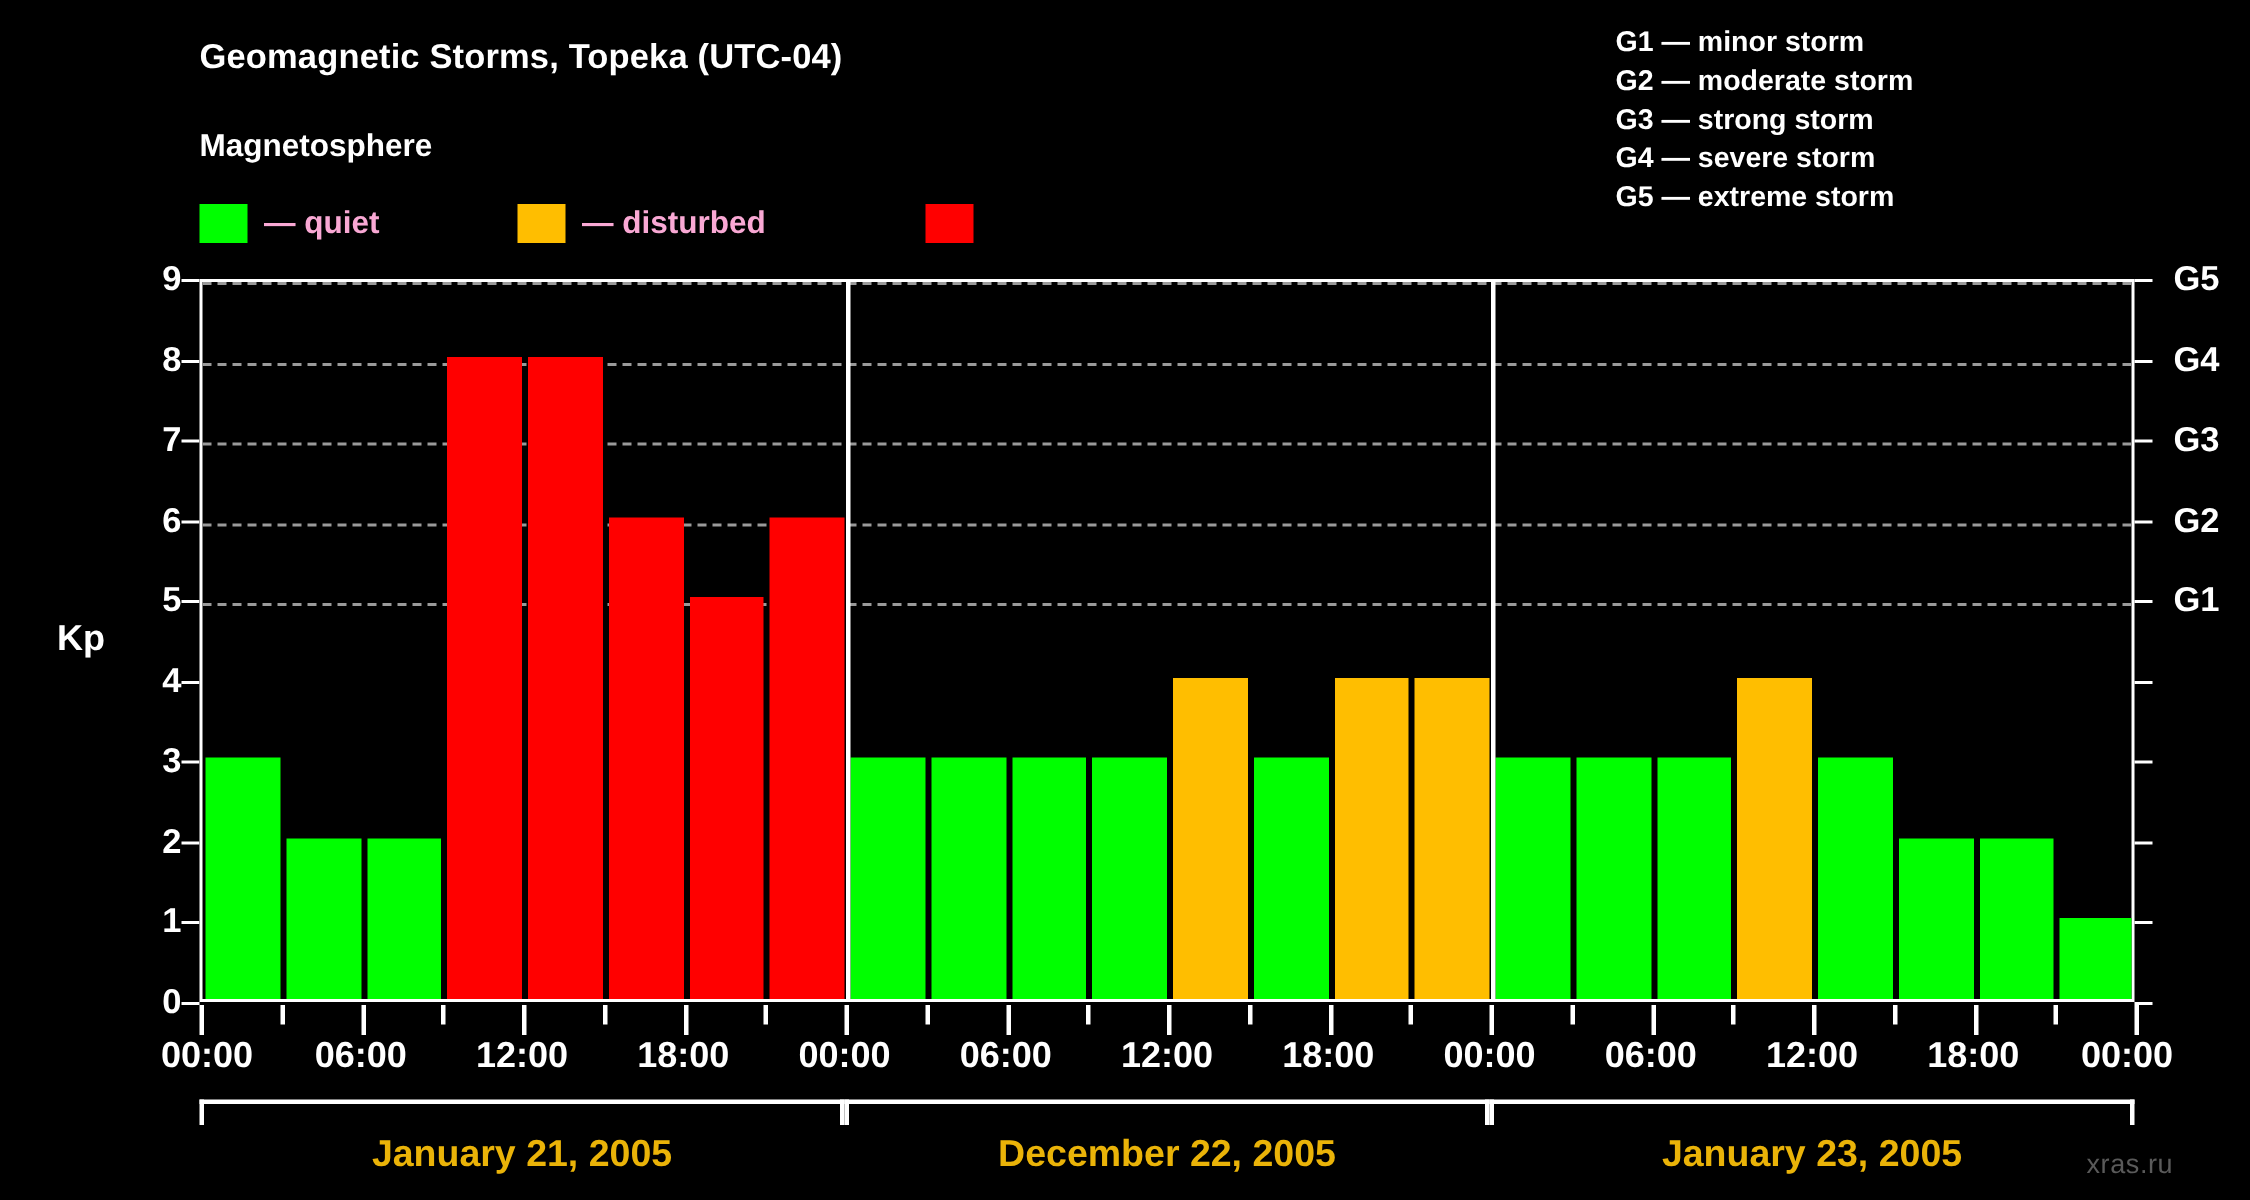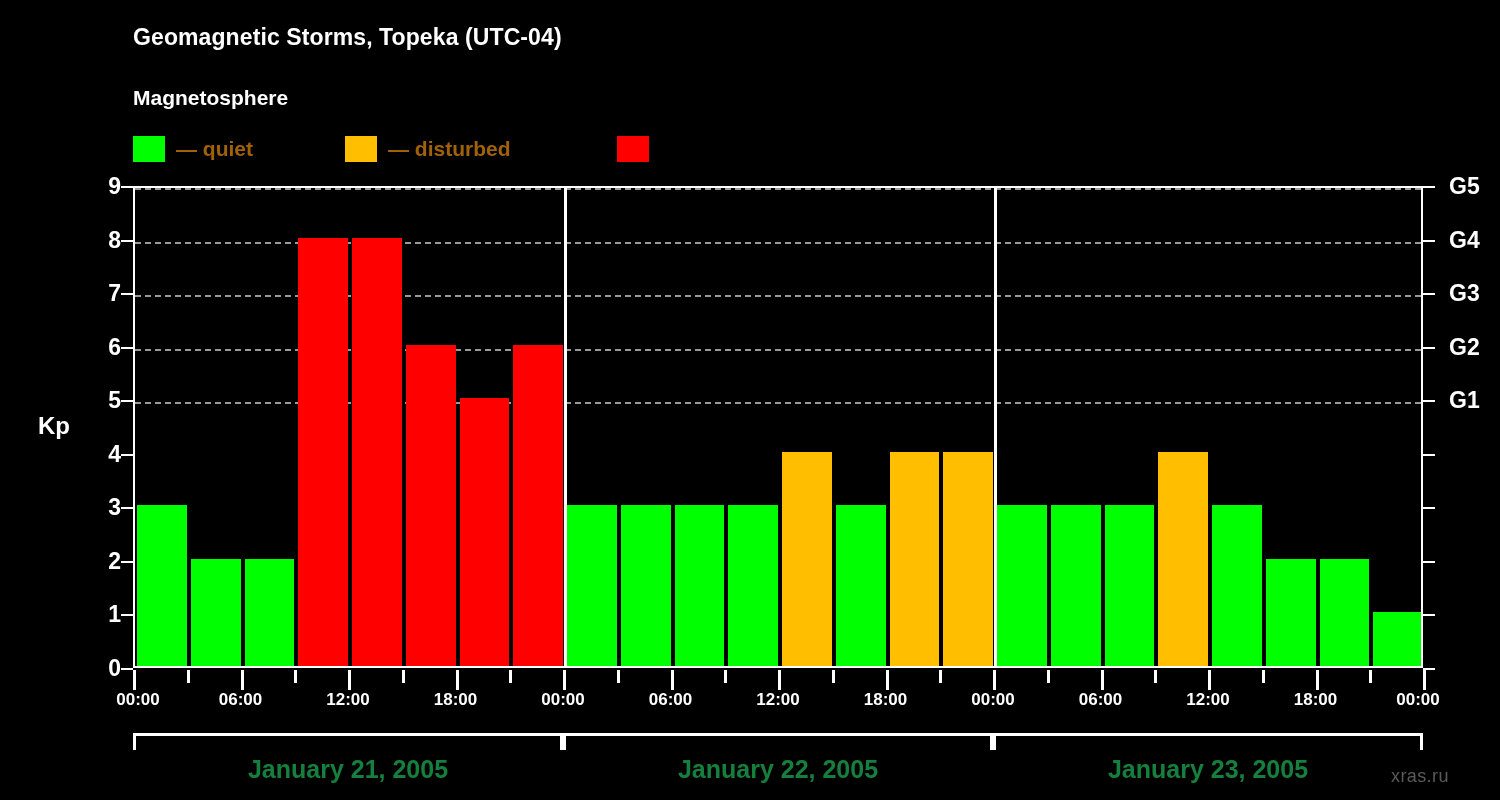--- a/index.html
+++ b/index.html
@@ -27,21 +27,21 @@
     height: 30px;
   }
   .legend-item {
     position: absolute; top: 0; display: flex; align-items: center;
     height: 30px; white-space: nowrap;
   }
   .legend-swatch {
     width: 32px; height: 26px; display: inline-block;
   }
   .legend-label {
-    margin-left: 11px; font-size: 21px; font-weight: bold; color: #a16207;
+    margin-left: 11px; font-size: 21px; font-weight: bold; color: #f9a8d4;
   }
 
   .gscale {
     position: absolute; left: 1077px; top: 16px;
     display: flex; flex-direction: column;
   }
   .gscale-row {
     font-size: 19px; font-weight: bold; color: #ffffff;
     line-height: 25.8px; white-space: nowrap;
   }
@@ -100,34 +100,34 @@
     border-top: 2px solid #ffffff;
   }
 
   
   .xtick-mark {
     position: absolute; top: 670px; width: 0; height: 14px;
     border-left: 3px solid #ffffff;
   }
   .xtick-text {
     position: absolute; top: 690px;
-    font-size: 17px; font-weight: bold; color: #ffffff;
+    font-size: 24px; font-weight: bold; color: #ffffff;
     transform: translateX(-50%); white-space: nowrap;
   }
 
   
   .day-bracket {
     position: absolute; top: 733px; height: 17px;
     border-left: 3px solid #ffffff;
     border-right: 3px solid #ffffff;
     border-top: 3px solid #ffffff;
   }
   .day-name {
     position: absolute; top: 755px;
-    font-size: 25px; font-weight: bold; color: #15803d;
+    font-size: 25px; font-weight: bold; color: #eab308;
     transform: translateX(-50%); white-space: nowrap;
   }
 
   .watermark {
     position: absolute; left: 1391px; top: 766px;
     font-size: 18px; color: #5a5a5a; letter-spacing: .4px;
   }
 </style>
 </head>
 <body>
@@ -144,20 +144,27 @@
       </div>
       <div class="legend-item" style="left: 212px;">
         <span class="legend-swatch" style="background: rgb(255, 190, 0);"></span>
         <span class="legend-label">— disturbed</span>
       </div>
       <div class="legend-item" style="left: 484px;">
         <span class="legend-swatch" style="background: rgb(255, 0, 0);"></span>
       </div>
     </div>
 
+  <div class="gscale" id="gscale">
+      <div class="gscale-row">G1 — minor storm</div>
+      <div class="gscale-row">G2 — moderate storm</div>
+      <div class="gscale-row">G3 — strong storm</div>
+      <div class="gscale-row">G4 — severe storm</div>
+      <div class="gscale-row">G5 — extreme storm</div>
+    </div>
 
   <div class="ylabel-kp">Kp</div>
   <div class="ytick-wrap" id="ytick-wrap">
       <div class="ytick-text" style="top: 482px;">0</div>
       <div class="ytick-text" style="top: 428.444px;">1</div>
       <div class="ytick-text" style="top: 374.889px;">2</div>
       <div class="ytick-text" style="top: 321.333px;">3</div>
       <div class="ytick-text" style="top: 267.778px;">4</div>
       <div class="ytick-text" style="top: 214.222px;">5</div>
       <div class="ytick-text" style="top: 160.667px;">6</div>
@@ -269,19 +276,19 @@
       <div class="xtick-text" style="left: 993px;">00:00</div>
       <div class="xtick-text" style="left: 1100.5px;">06:00</div>
       <div class="xtick-text" style="left: 1208px;">12:00</div>
       <div class="xtick-text" style="left: 1315.5px;">18:00</div>
       <div class="xtick-text" style="left: 1418px;">00:00</div>
     </div>
   <div id="daylabels">
       <div class="day-bracket" style="left: 133px; width: 430px;"></div>
       <div class="day-name" style="left: 348px;">January 21, 2005</div>
       <div class="day-bracket" style="left: 563px; width: 430px;"></div>
-      <div class="day-name" style="left: 778px;">January 22, 2005</div>
+      <div class="day-name" style="left: 778px;">December 22, 2005</div>
       <div class="day-bracket" style="left: 993px; width: 430px;"></div>
       <div class="day-name" style="left: 1208px; text-align: center;">January 23, 2005</div>
     </div>
 
   <div class="watermark">xras.ru</div>
 </div>
 
 </body></html>

